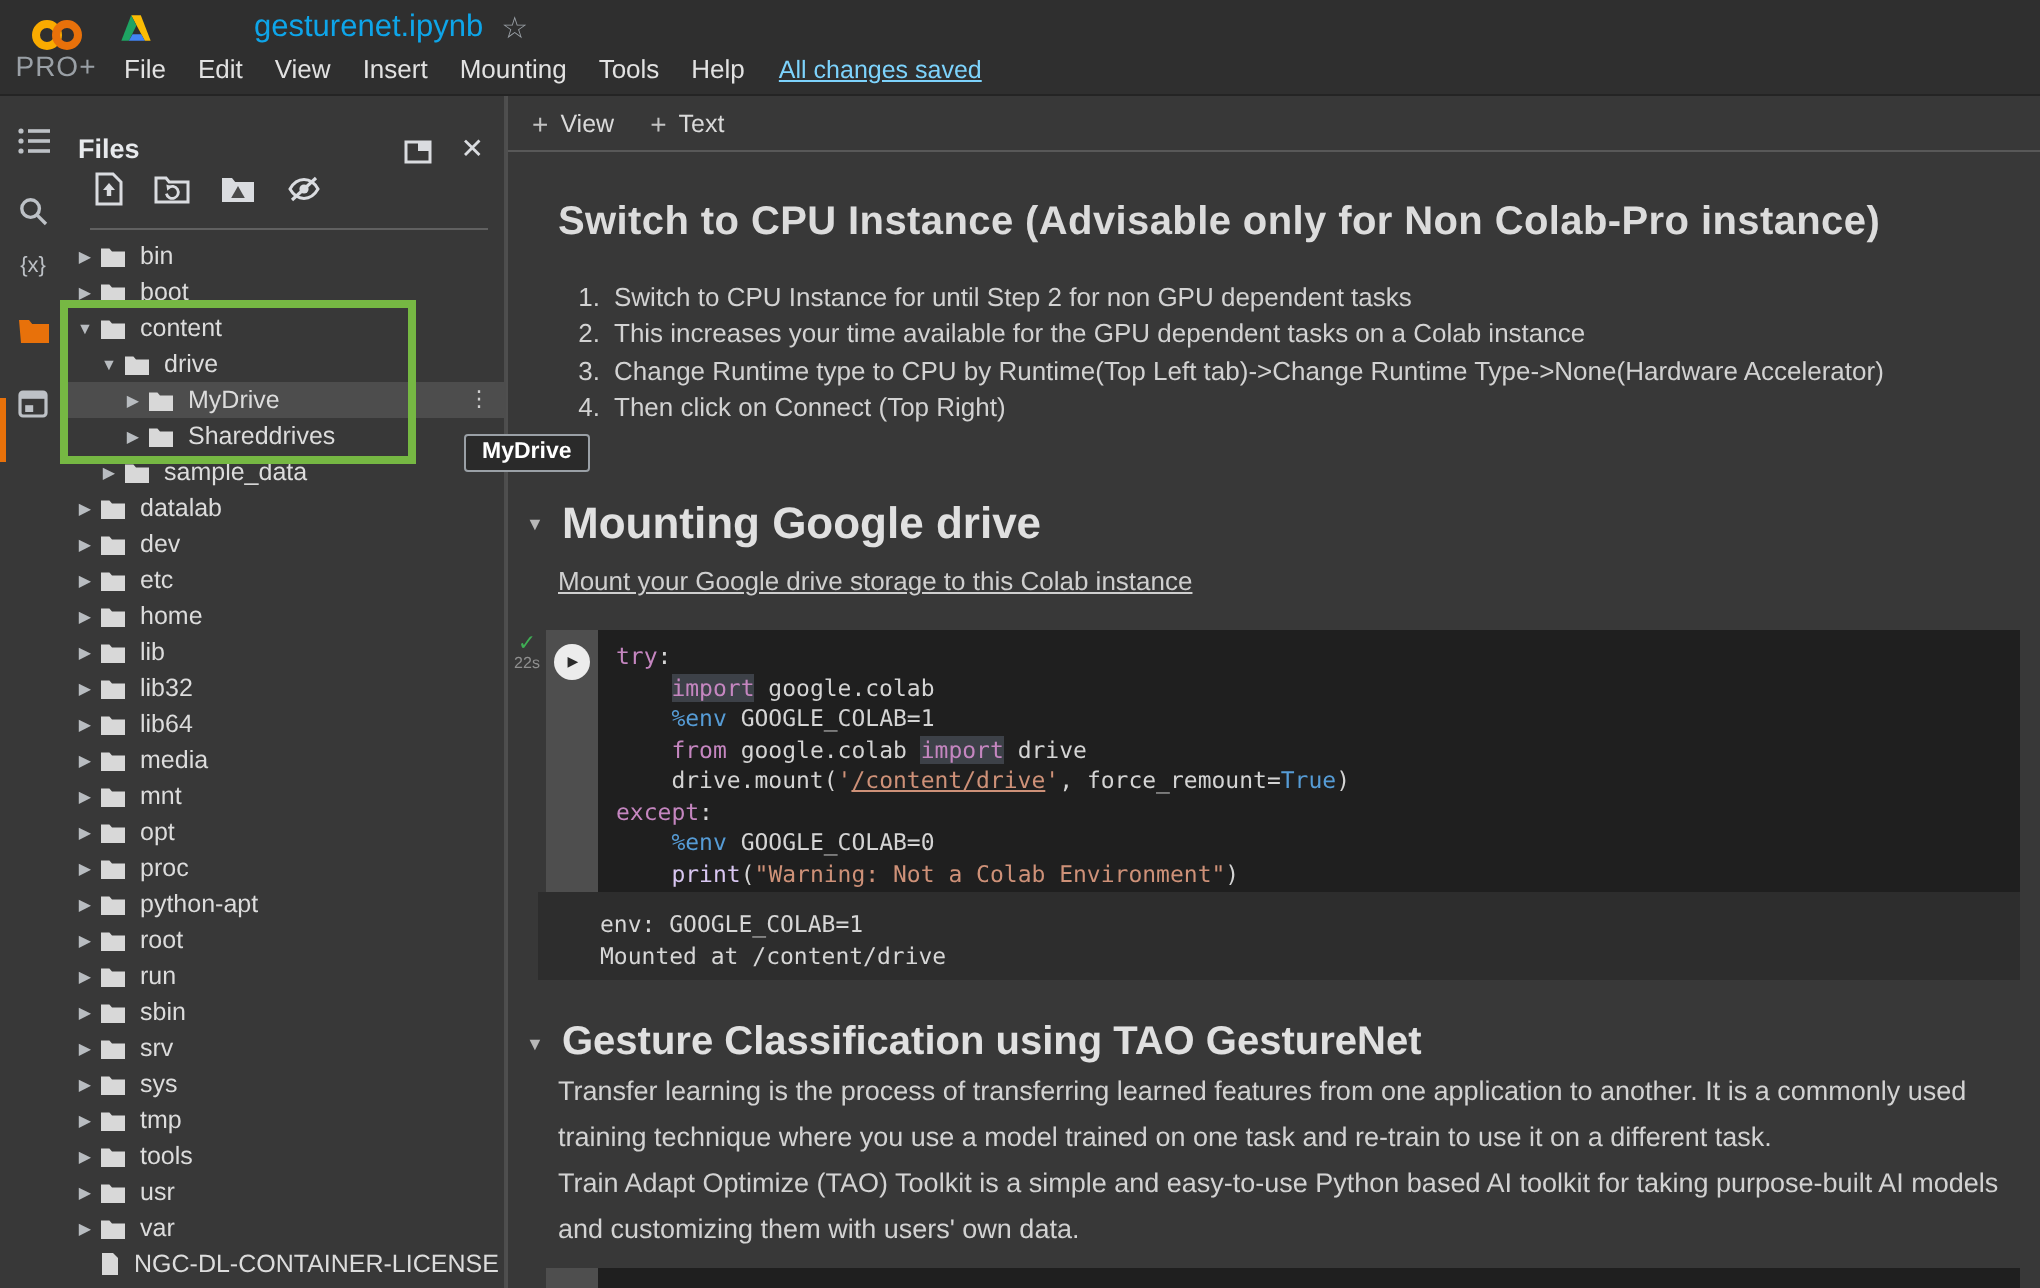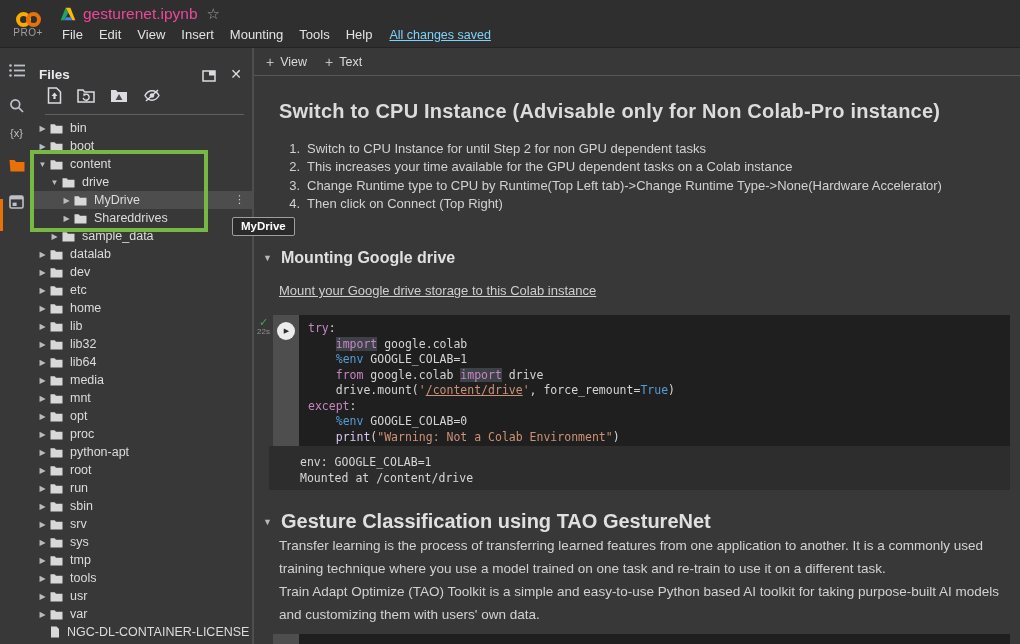--- a/index.html
+++ b/index.html
@@ -6,25 +6,25 @@
   .app{position:relative;width:1020px;height:644px;overflow:hidden;background:#383838;
        font-family:"Liberation Sans",sans-serif;-webkit-font-smoothing:antialiased;}
 
   
   .topbar{position:absolute;left:0;top:0;width:1020px;height:48px;background:#2f2f2f;
           border-bottom:1px solid #242424;display:flex;box-sizing:border-box;}
   .logo-area{width:56px;display:flex;flex-direction:column;align-items:center;justify-content:center;padding-top:3px;}
   .logo-rings{display:flex;}
   .ring{width:15px;height:15px;border:4px solid #f9ab00;border-radius:50%;box-sizing:border-box;}
   .ring.r2{border-color:#e8710a;margin-left:-5px;}
-  .pro-badge{font-size:10px;color:#9aa0a6;letter-spacing:.5px;margin-top:0;}
+  .pro-badge{font-size:14px;color:#9aa0a6;letter-spacing:.5px;margin-top:0;}
   .title-block{display:flex;flex-direction:column;justify-content:center;padding-left:4px;}
   .title-row{display:flex;align-items:center;height:22px;}
   .drive-ic{margin-right:7px;display:flex;}
-  .nb-title{color:#ec4899;font-size:15.5px;}
+  .nb-title{color:#0ea5e9;font-size:15.5px;margin-left:44px;}
   .star{color:#9aa0a6;font-size:15px;margin-left:9px;}
   .menu-row{display:flex;align-items:center;height:20px;font-size:13px;color:#e2e2e2;}
   .menu-item{padding:0 8px;cursor:default;}
   .menu-item:first-child{padding-left:2px;}
   .save-status{color:#7dd3fc;font-size:12.5px;text-decoration:underline;margin-left:9px;}
 
   
   .rail{position:absolute;left:0;top:48px;width:33px;height:596px;background:#383838;}
   .rail-btn{position:absolute;left:0;width:33px;height:26px;display:flex;align-items:center;justify-content:center;color:#bdc1c6;}
   .rail-vars{font-size:11px;color:#bdc1c6;}
@@ -60,21 +60,21 @@
   .addbtn{display:flex;align-items:center;gap:6px;color:#dadada;font-size:12.5px;}
   .addbtn .plus{font-size:14px;color:#c2c2c2;line-height:12px;}
 
   .md-h1{position:absolute;left:25px;top:52px;font-size:20px;font-weight:bold;color:#dcdcdc;letter-spacing:.2px;}
   .steps{position:absolute;left:30px;top:91px;}
   .step{height:18.5px;font-size:13px;color:#d2d2d2;display:flex;align-items:center;}
   .step .num{width:16px;text-align:right;margin-right:7px;}
 
   .sec-h{position:absolute;left:9px;display:flex;align-items:center;gap:9px;}
   .tri{color:#b8b8b8;font-size:9px;width:9px;flex:0 0 9px;}
-  .h2txt{font-size:16px;font-weight:bold;color:#e0e0e0;}
+  .h2txt{font-size:22px;font-weight:bold;color:#e0e0e0;}
   .h3txt{font-size:20px;font-weight:bold;color:#e0e0e0;}
   .mount-desc{position:absolute;left:25px;top:235px;font-size:13px;color:#cfcfcf;text-decoration:underline;}
 
   .exec-meta{position:absolute;left:1px;top:269px;width:17px;text-align:center;line-height:10px;}
   .exec-check{color:#3fad54;font-size:11px;}
   .exec-time{color:#8f8f8f;font-size:8px;}
   .code-cell{position:absolute;left:19px;top:267px;width:737px;height:131px;display:flex;}
   .gutter{width:26px;background:#4e4e4e;position:relative;flex:0 0 26px;}
   .play{position:absolute;left:4px;top:7px;width:18px;height:18px;border-radius:50%;background:#ececec;
         color:#2b2b2b;display:flex;align-items:center;justify-content:center;font-size:7px;padding-left:1px;box-sizing:border-box;}

